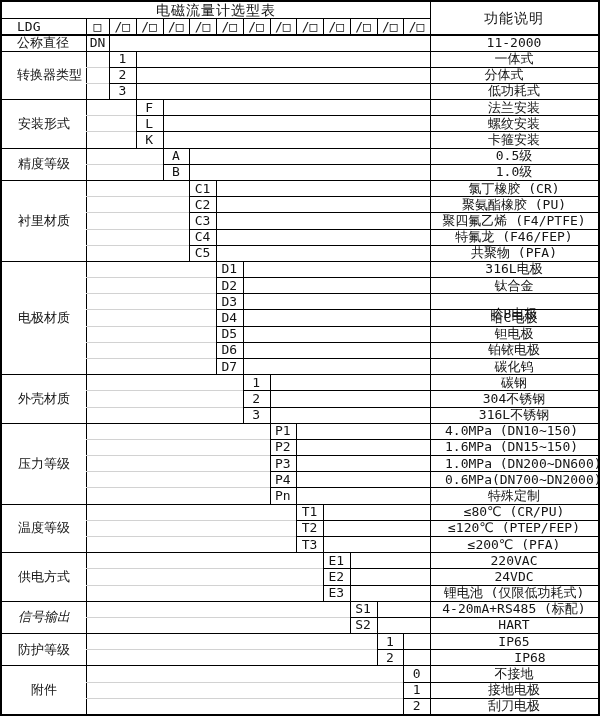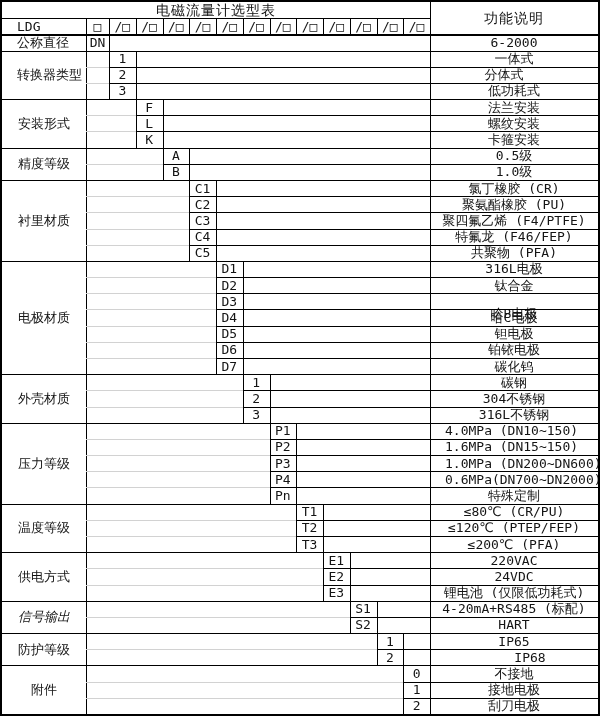--- a/index.html
+++ b/index.html
@@ -49,21 +49,21 @@
       <div class="ln" style="left: 347.75px; top: 16.1818px; width: 1px; height: 16.1818px;"></div>
       <div class="ln" style="left: 374.5px; top: 16.1818px; width: 1px; height: 16.1818px;"></div>
       <div class="ln" style="left: 401.25px; top: 16.1818px; width: 1px; height: 16.1818px;"></div>
       <div class="ln" style="left: 0px; top: 32.3636px; width: 596px; height: 2px; background: rgb(0, 0, 0);"></div>
       <div class="ln" style="left: 428px; top: 0px; width: 1px; height: 712px;"></div>
       <div class="ln" style="left: 84px; top: 16.1818px; width: 1px; height: 695.818px;"></div>
       <div class="cell left" style="left: 0px; top: 32.3636px; width: 84px; height: 16.1818px;">公称直径</div>
       <div class="ln" style="left: 84px; top: 32.3636px; width: 1px; height: 16.1818px;"></div>
       <div class="ln" style="left: 107px; top: 32.3636px; width: 1px; height: 16.1818px;"></div>
       <div class="cell" style="left: 84px; top: 32.3636px; width: 23px; height: 16.1818px;">DN</div>
-      <div class="cell" style="left: 428px; top: 32.3636px; width: 168px; height: 16.1818px;">6-2000</div>
+      <div class="cell" style="left: 428px; top: 32.3636px; width: 168px; height: 16.1818px;">11-2000</div>
       <div class="ln" style="left: 0px; top: 48.5455px; width: 596px; height: 1px;"></div>
       <div class="cell left" style="left: 0px; top: 48.5455px; width: 84px; height: 48.5455px;">转换器类型</div>
       <div class="ln" style="left: 107px; top: 48.5455px; width: 1px; height: 48.5455px;"></div>
       <div class="ln" style="left: 133.75px; top: 48.5455px; width: 1px; height: 48.5455px;"></div>
       <div class="cell" style="left: 107px; top: 48.5455px; width: 26.75px; height: 16.1818px;">1</div>
       <div class="cell" style="left: 428px; top: 48.5455px; width: 168px; height: 16.1818px;">一体式</div>
       <div class="ln" style="left: 84px; top: 64.7273px; width: 23px; height: 1px; background: rgb(210, 210, 210);"></div>
       <div class="ln" style="left: 107px; top: 64.7273px; width: 489px; height: 1px;"></div>
       <div class="cell" style="left: 107px; top: 64.7273px; width: 26.75px; height: 16.1818px;">2</div>
       <div class="cell" style="left: 428px; top: 64.7273px; width: 148px; height: 16.1818px;">分体式</div>

